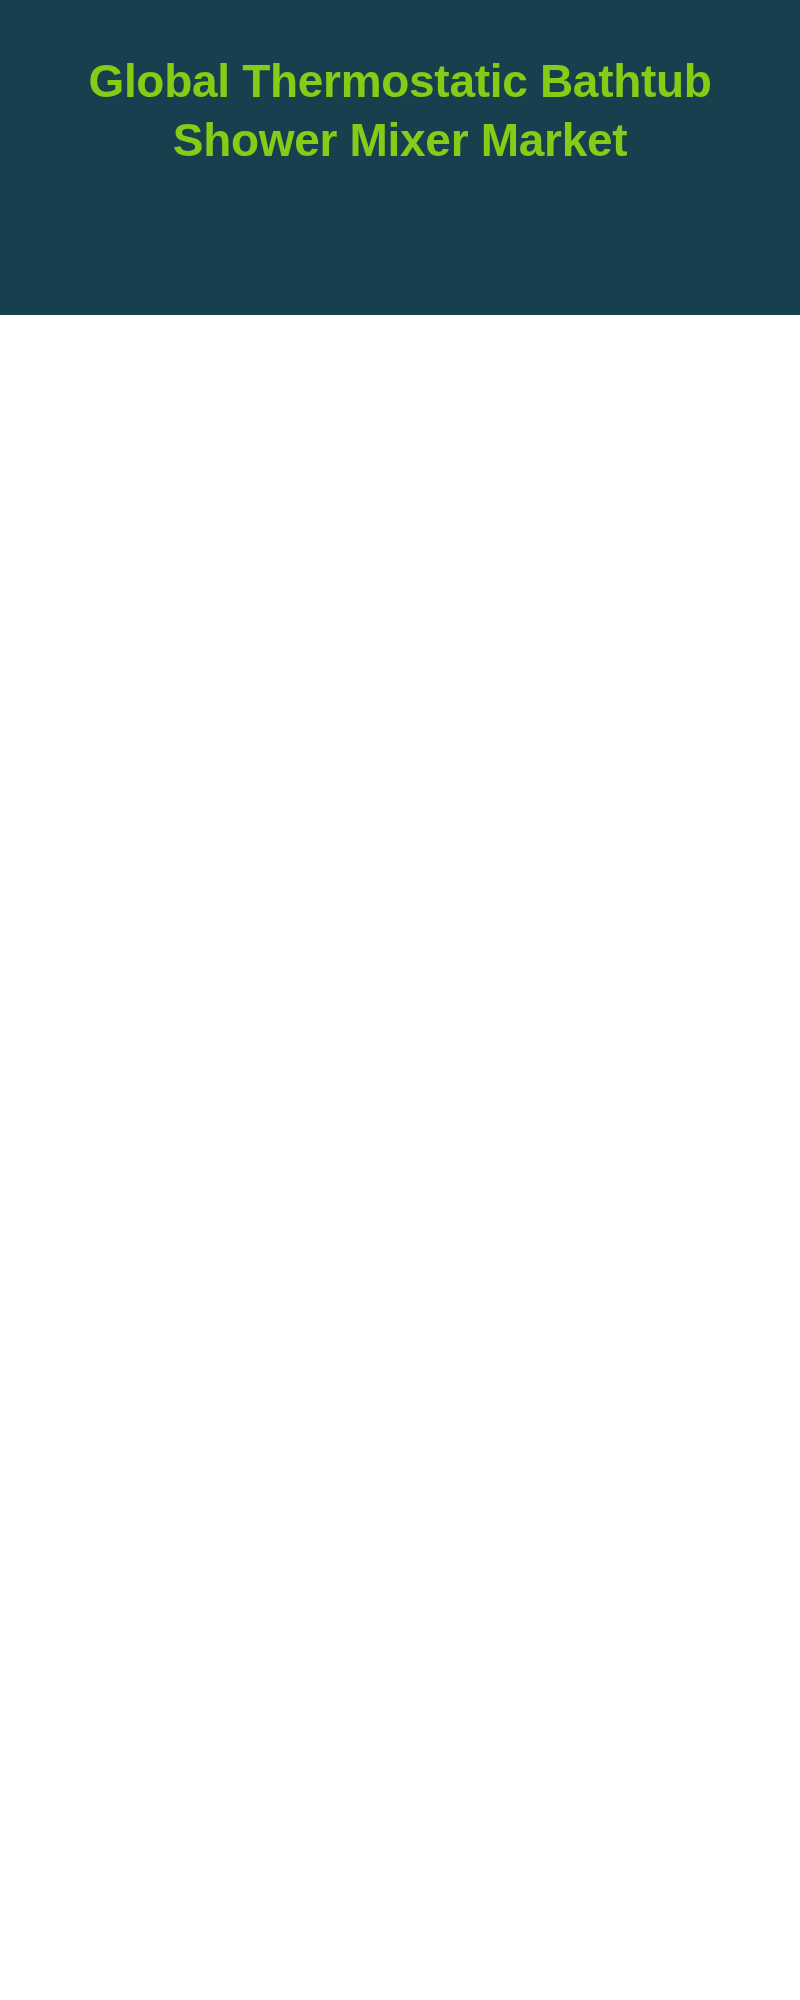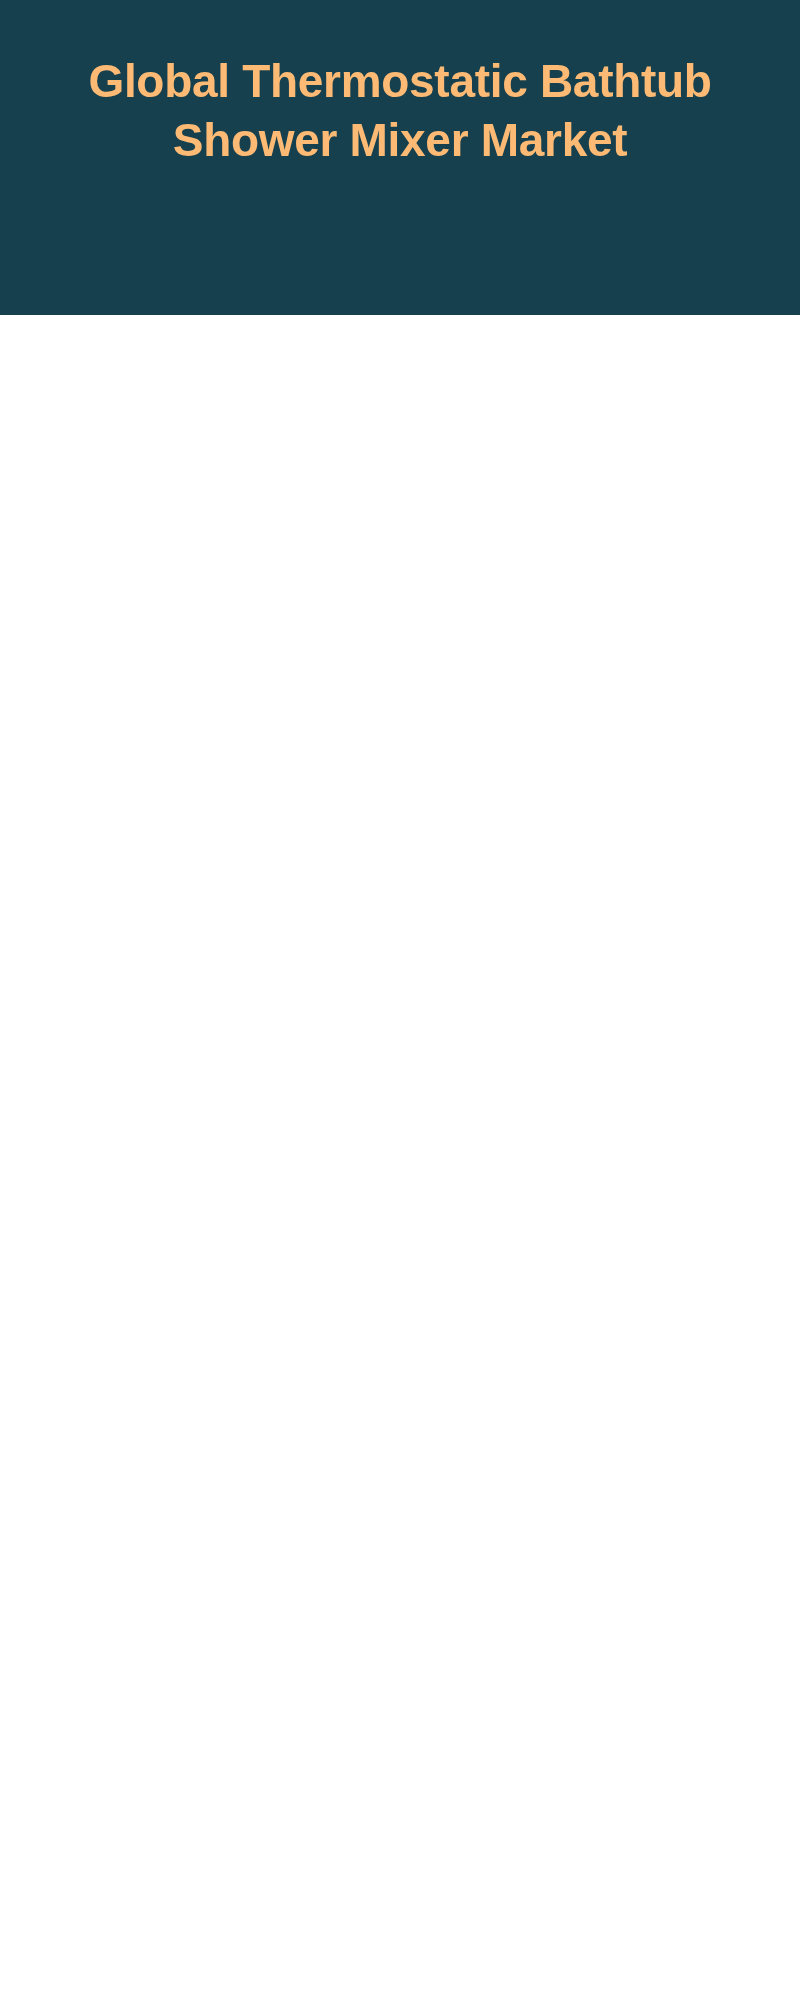--- a/index.html
+++ b/index.html
@@ -1,19 +1,19 @@
 <!DOCTYPE html>
 <html><head>
 <meta charset="utf-8">
 <style>
   html,body{margin:0;padding:0;}
   body{width:800px;height:2000px;background:#ffffff;font-family:"Liberation Sans",sans-serif;overflow:hidden;}
   .page{position:relative;width:800px;height:2000px;}
   .header{position:absolute;left:0;top:0;width:800px;height:315px;background:#17404f;}
-  .header-title{position:absolute;left:60px;top:52px;width:680px;text-align:center;color:#fdba74;font-size:46px;font-weight:bold;line-height:1.28;letter-spacing:-0.3px;}
+  .header-title{position:absolute;left:60px;top:52px;width:680px;text-align:center;color:#84cc16;font-size:46px;font-weight:bold;line-height:1.28;letter-spacing:-0.3px;}
 </style>
 </head>
 <body>
 
 <div class="page">
   <div class="header">
     <div class="header-title">Global Thermostatic Bathtub Shower Mixer Market</div>
   </div>
 </div>
 

